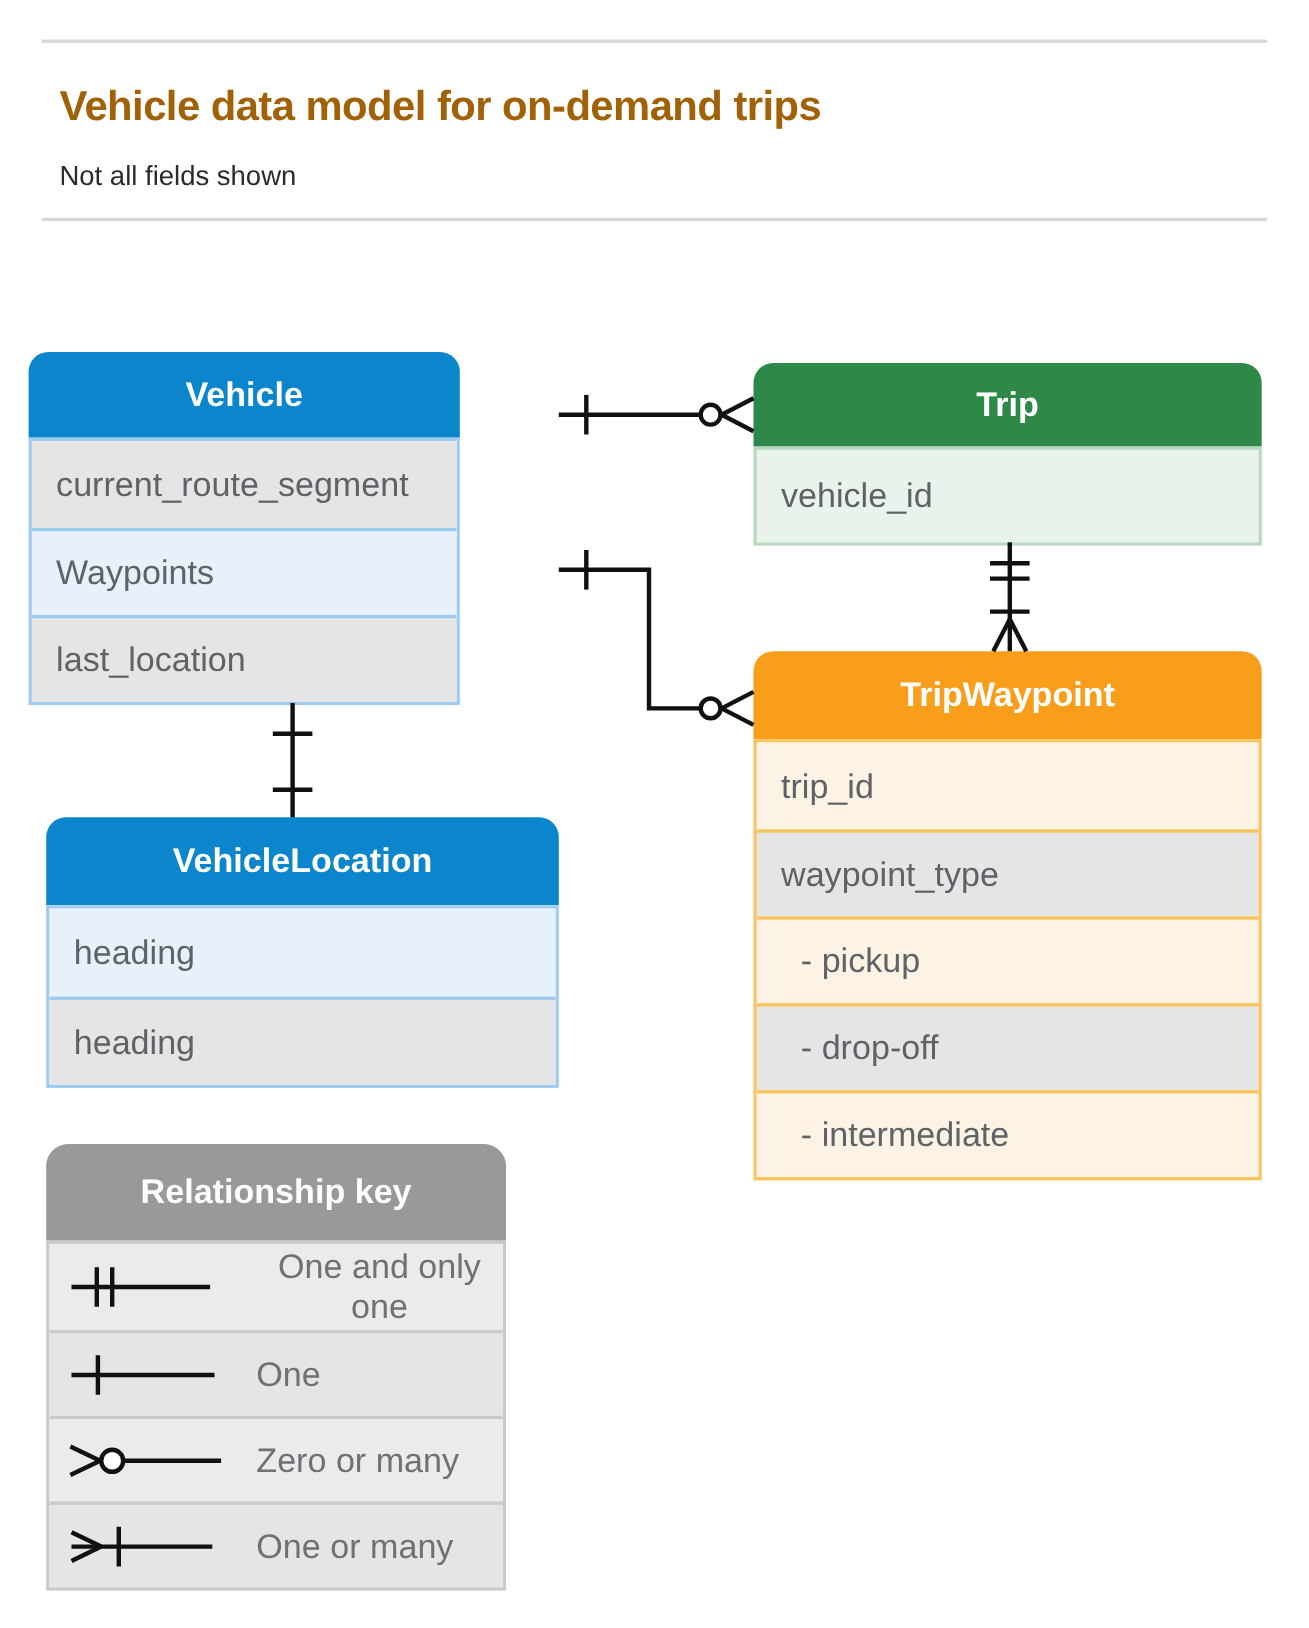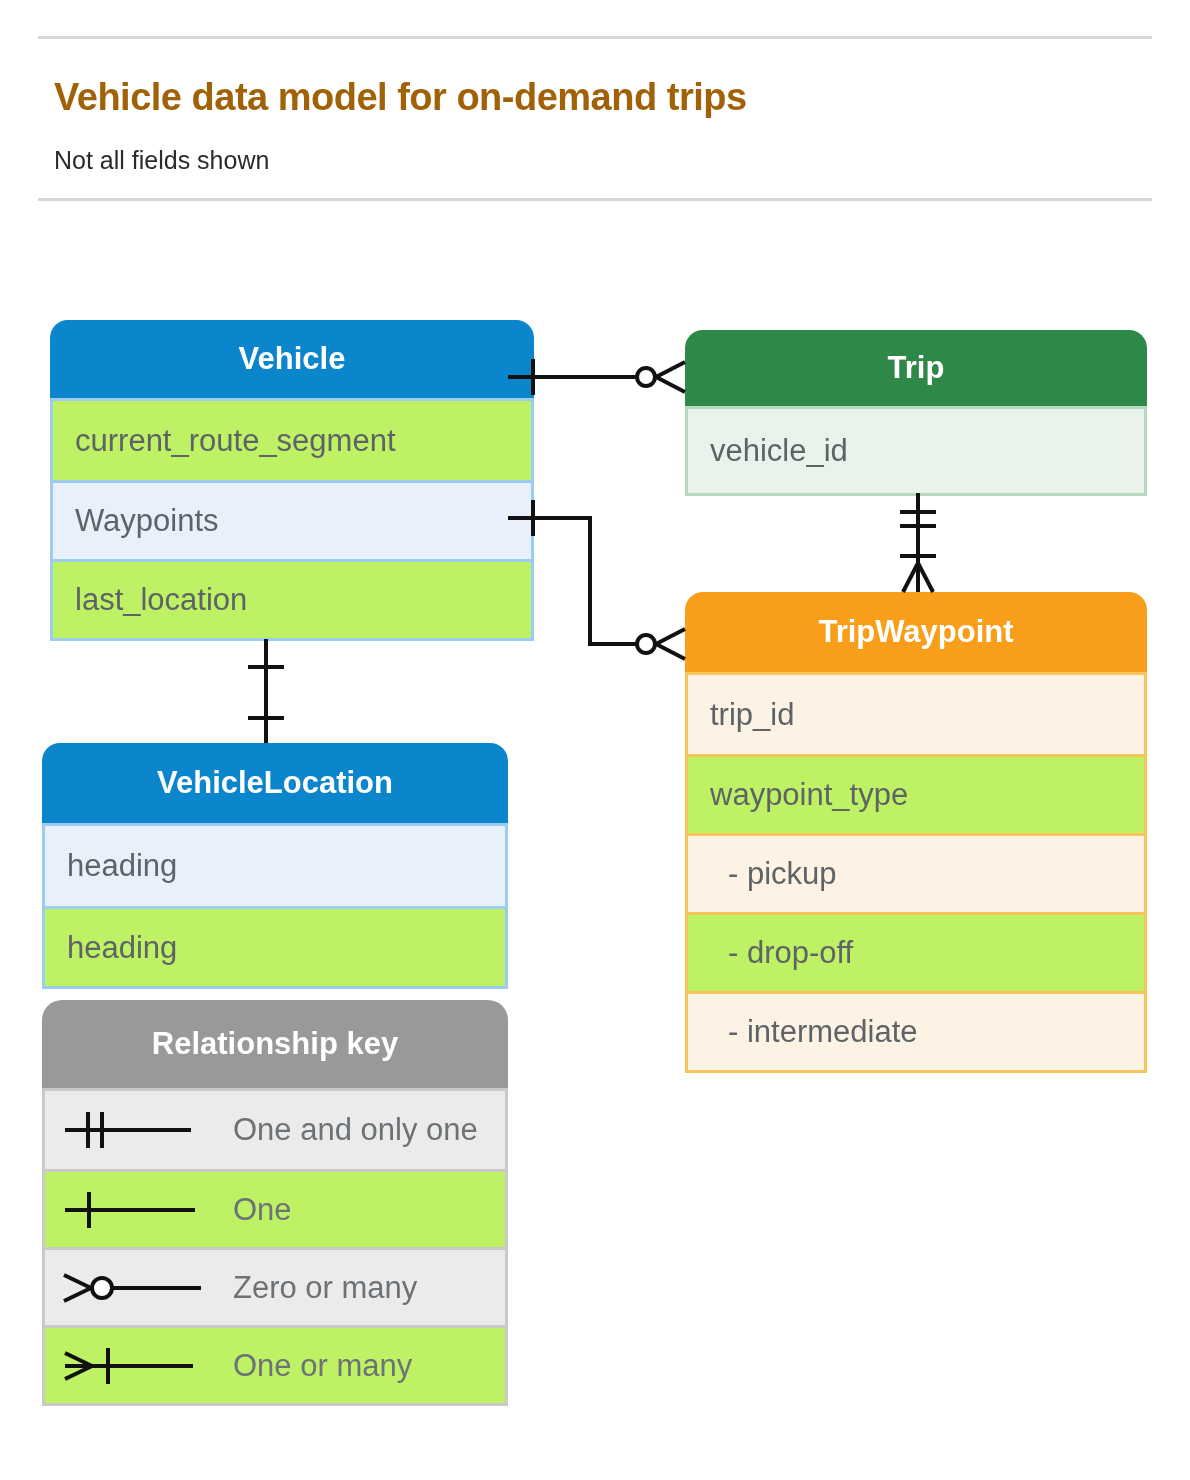--- a/index.html
+++ b/index.html
@@ -11,45 +11,45 @@
   .title{position:absolute;left:54px;top:76px;font-size:38px;font-weight:700;color:#a16207;letter-spacing:-0.5px;}
   .subtitle{position:absolute;left:54px;top:146px;font-size:25px;font-weight:400;color:#2b2b2b;}
 
   
   .etable{position:absolute;box-sizing:border-box;}
   .thead{box-sizing:border-box;height:var(--hdrh);border-radius:18px 18px 0 0;
          background:var(--hdr);color:#fff;font-size:31px;font-weight:700;
          display:flex;align-items:center;justify-content:center;}
   .tbody{box-sizing:border-box;border:3px solid var(--bd);background:#fff;}
   .trow{box-sizing:border-box;height:var(--rowh);display:flex;align-items:center;
-        padding-left:22px;font-size:31px;color:#5f6368;background:#bef264;}
+        padding-left:22px;font-size:31px;color:#5f6368;background:#e5e5e5;}
   .trow + .trow{border-top:3px solid var(--bd);}
   .trow.tint{background:var(--tint);}
   .trow.sub{padding-left:40px;}
 
   
   .key .thead{border-radius:20px 20px 0 0;}
   .key .trow{padding-left:16px;color:#6d7276;}
-  .key-label{margin-left:12px;}
+  .key-label{margin-left:12px;text-align:center;}
   .symbol{flex:0 0 auto;display:block;}
 
   
   .overlay{position:absolute;left:0;top:0;pointer-events:none;}
 </style>
 </head>
 <body>
 
 <div class="page">
 
   <div class="divider" style="top:36px;"></div>
   <div class="title">Vehicle data model for on-demand trips</div>
   <div class="subtitle">Not all fields shown</div>
   <div class="divider" style="top:198px;"></div>
 
-  <div class="etable" style="left:50px;top:320px;width:484px;--hdr:#0b85cc;--bd:#9ecbf0;--tint:#e8f1fb;--hdrh:78px;--rowh:79px;">
+  <div class="etable" style="left:26px;top:320px;width:392px;--hdr:#0b85cc;--bd:#9ecbf0;--tint:#e8f1fb;--hdrh:78px;--rowh:79px;">
     <div class="thead">Vehicle</div>
     <div class="tbody">
       <div class="trow">current_route_segment</div>
       <div class="trow tint">Waypoints</div>
       <div class="trow">last_location</div>
     </div>
   </div>
 
   <div class="etable" style="left:685px;top:330px;width:462px;--hdr:#2e8948;--bd:#b5d9bf;--tint:#e9f3ec;--hdrh:76px;--rowh:84px;">
     <div class="thead">Trip</div>
@@ -70,21 +70,21 @@
   </div>
 
   <div class="etable" style="left:42px;top:743px;width:466px;--hdr:#0b85cc;--bd:#9ecbf0;--tint:#e8f1fb;--hdrh:80px;--rowh:80px;">
     <div class="thead">VehicleLocation</div>
     <div class="tbody">
       <div class="trow tint">heading</div>
       <div class="trow">heading</div>
     </div>
   </div>
 
-  <div class="etable key" style="left:42px;top:1000px;width:466px;--hdr:#999999;--bd:#c9c9c9;--tint:#ebebeb;--hdrh:88px;--rowh:78px;">
+  <div class="etable key" style="left:42px;top:1040px;width:418px;--hdr:#999999;--bd:#c9c9c9;--tint:#ebebeb;--hdrh:88px;--rowh:78px;">
     <div class="thead">Relationship key</div>
     <div class="tbody">
       <div class="trow tint">
         <svg class="symbol" width="160" height="56" viewBox="0 0 160 56">
           <g stroke="#111" stroke-width="4" fill="none">
             <line x1="4" y1="28" x2="130" y2="28"></line>
             <line x1="27" y1="10" x2="27" y2="46"></line>
             <line x1="41" y1="10" x2="41" y2="46"></line>
           </g>
         </svg>

